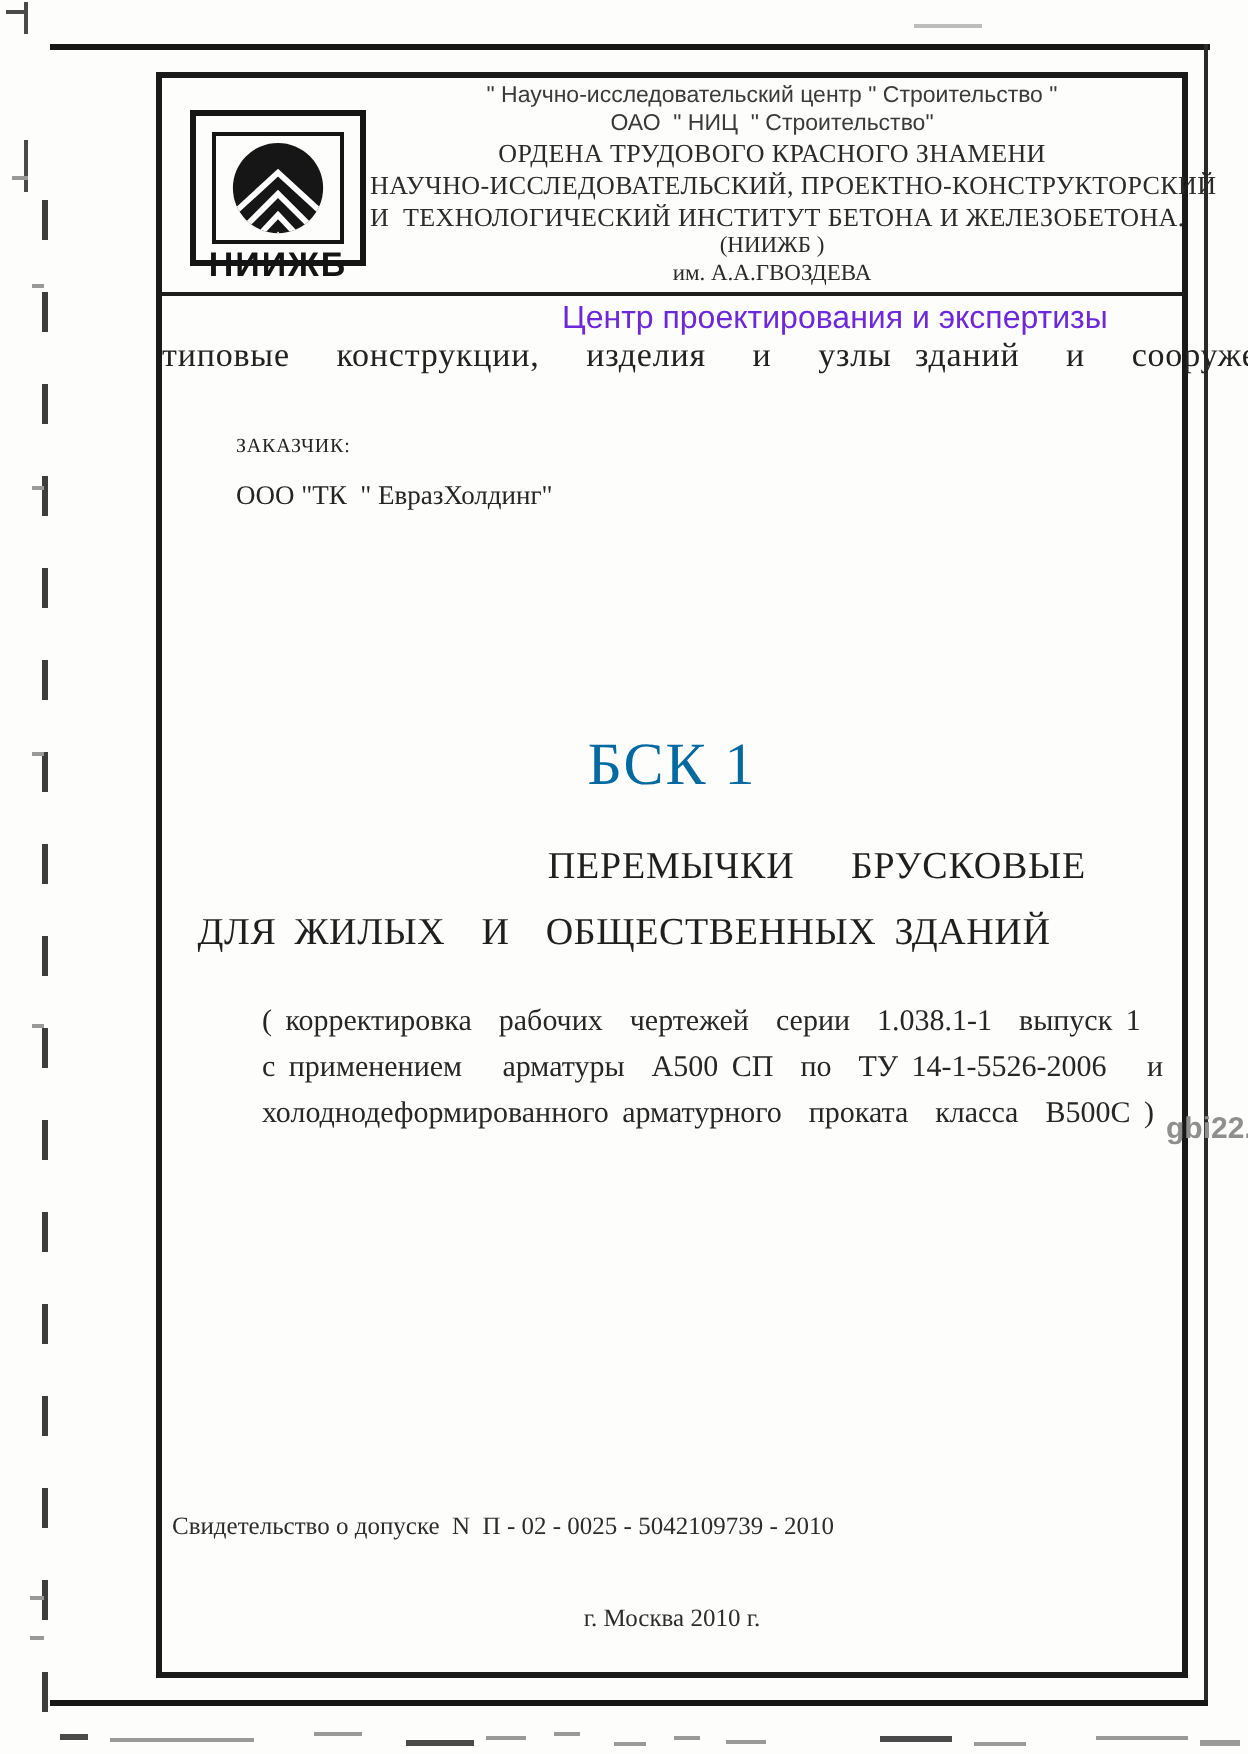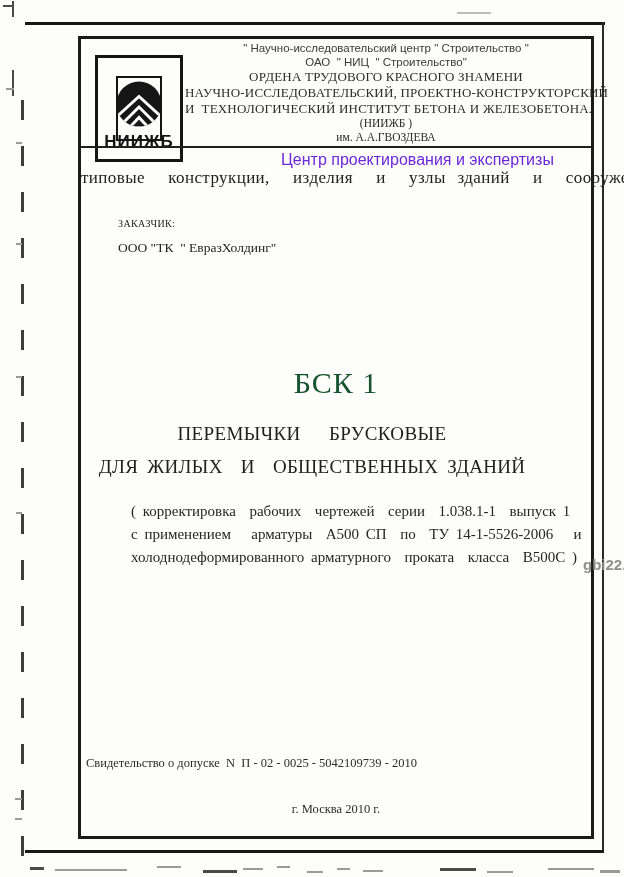--- a/index.html
+++ b/index.html
@@ -20,22 +20,22 @@
 
   
   .frame{
     left:78px;top:36px;width:516px;height:803px;
     border:3px solid #1a1a1a;box-sizing:border-box;
     background:transparent;
   }
   .frame-inner{position:absolute;left:0;top:0;right:0;bottom:0;}
 
   
-  .logo{left:14px;top:16px;width:88px;height:107px;border:3px solid #151515;
-        box-sizing:border-box;padding:18px;}
+  .logo{left:14px;top:16px;width:88px;height:78px;border:3px solid #151515;
+        box-sizing:border-box;padding:8px;}
   .logo-in{border:2px solid #151515;width:100%;height:100%;box-sizing:border-box;
            display:flex;flex-direction:column;align-items:center;justify-content:flex-start;}
   .logo-in svg{margin-top:3px;}
   .logo-txt{font-family:"Liberation Sans",sans-serif;font-weight:bold;font-size:17px;
             letter-spacing:1px;color:#141414;line-height:18px;}
 
   
   .hdr{left:104px;top:3px;width:402px;text-align:center;color:#2b2b2b;}
   .hdr .s1{font-size:11.5px;line-height:13.5px;font-family:"Liberation Sans",sans-serif;color:#3a3a3a;}
   .hdr .s2{font-size:13px;line-height:16px;letter-spacing:.2px;}
@@ -43,22 +43,22 @@
 
   .divider{left:-1px;right:-1px;top:107px;height:2px;background:#1e1e1e;}
 
   .dept{left:200px;top:112px;width:212px;text-align:left;font-size:16px;color:#6d28d9;}
   .scope{left:0;right:0;top:129px;text-align:center;font-size:17px;
          word-spacing:7px;letter-spacing:.4px;color:#222;}
 
   .cust-label{left:37px;top:179px;font-size:10px;letter-spacing:.4px;}
   .cust-name{left:37px;top:201px;font-size:13.5px;}
 
-  .code{left:0;right:0;top:327px;text-align:center;font-size:30px;letter-spacing:1px;color:#14532d;}
-  .t1{left:0;top:384px;width:462px;text-align:center;font-size:19px;word-spacing:9px;letter-spacing:.4px;color:#1f1f1f;}
+  .code{left:0;right:0;top:327px;text-align:center;font-size:30px;letter-spacing:1px;color:#0369a1;}
+  .t1{left:0;top:384px;width:462px;text-align:right;font-size:19px;word-spacing:9px;letter-spacing:.4px;color:#1f1f1f;}
   .t2{left:0;top:417px;width:462px;text-align:center;font-size:19px;word-spacing:4px;letter-spacing:.3px;color:#1f1f1f;}
 
   .notes{left:50px;top:461px;font-size:15px;line-height:23px;word-spacing:3px;color:#262626;}
 
   .cert{left:5px;top:717px;font-size:12.5px;color:#2c2c2c;}
   .place{left:0;right:0;top:763px;text-align:center;font-size:12.5px;color:#2c2c2c;}
 
   .watermark{left:583px;top:556px;font-size:15px;color:#8f8f8f;
              font-family:"Liberation Sans",sans-serif;z-index:5;font-weight:bold;}
 

